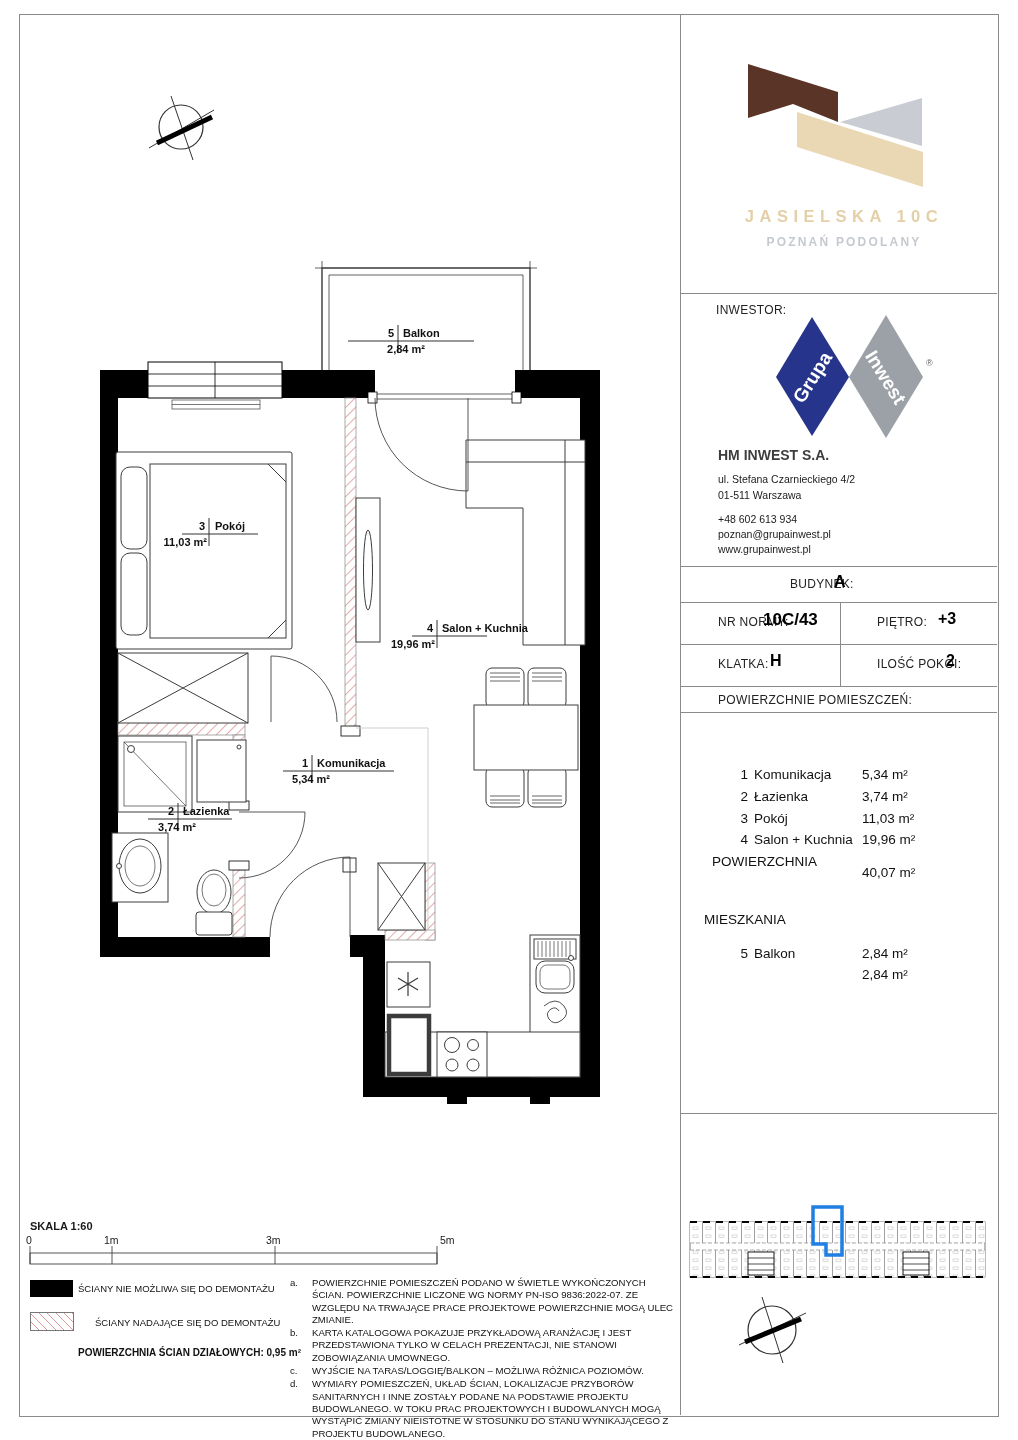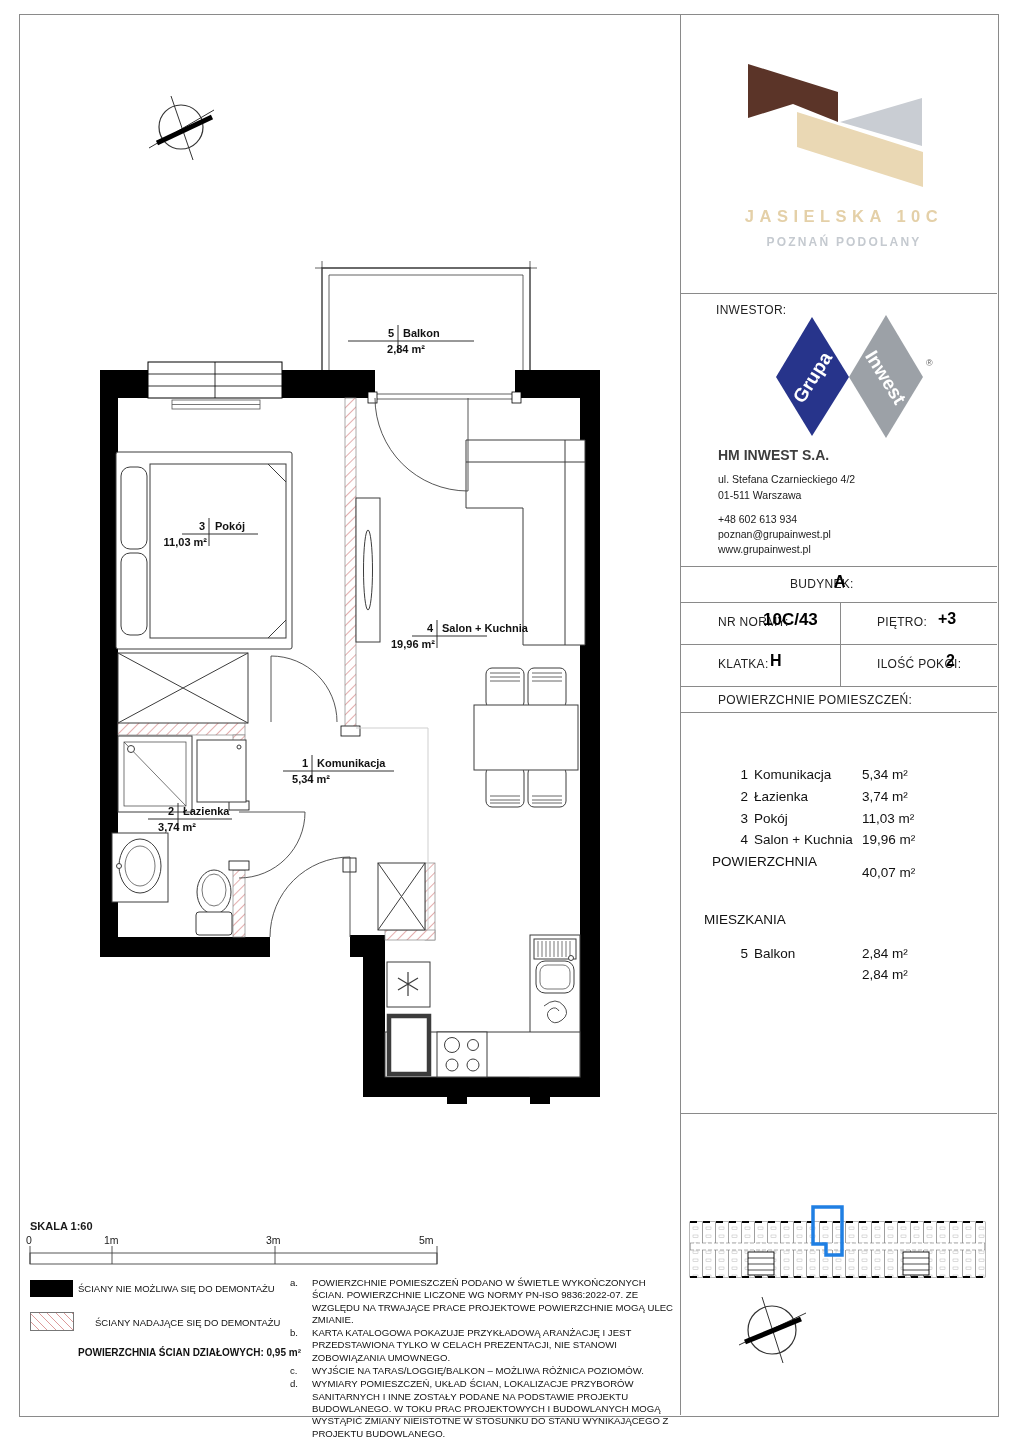--- a/index.html
+++ b/index.html
@@ -315,21 +315,21 @@
   </svg>
 
   <span class="abs" style="left:30px;top:1220px;font-size:11px;font-weight:700;">SKALA 1:60</span>
   <svg class="abs" style="left:25px;top:1240px;" width="425" height="30" viewBox="25 1240 425 30">
     <rect x="30" y="1253" width="407" height="11" fill="none" stroke="#444" stroke-width="0.9"></rect>
     <path d="M30,1246 V1264 M112,1246 V1264 M275,1246 V1264 M437,1246 V1264" stroke="#444" stroke-width="0.9" fill="none"></path>
   </svg>
   <span class="abs" style="left:26px;top:1234px;font-size:10.5px;">0</span>
   <span class="abs" style="left:104px;top:1234px;font-size:10.5px;">1m</span>
   <span class="abs" style="left:266px;top:1234px;font-size:10.5px;">3m</span>
-  <span class="abs" style="left:404px;top:1234px;font-size:10.5px;padding-left:15px;">5m</span>
+  <span class="abs" style="left:425px;top:1234px;font-size:10.5px;padding-left:15px;">5m</span>
 
   <div class="abs legend-swatch-solid"></div>
   <span class="abs legend-text" style="left:78px;top:1283px;">ŚCIANY NIE MOŻLIWA SIĘ DO DEMONTAŻU</span>
   <div class="abs legend-swatch-hatched"></div>
   <span class="abs legend-text" style="left:78px;top:1317px;margin-left:17px;">ŚCIANY NADAJĄCE SIĘ DO DEMONTAŻU</span>
   <span class="abs legend-text bold" style="left:78px;top:1347px;font-size:10px;">POWIERZCHNIA ŚCIAN DZIAŁOWYCH: 0,95 m²</span>
 
   <div class="abs notes">
     <div class="note-row">
       <span class="note-id">a.</span>

